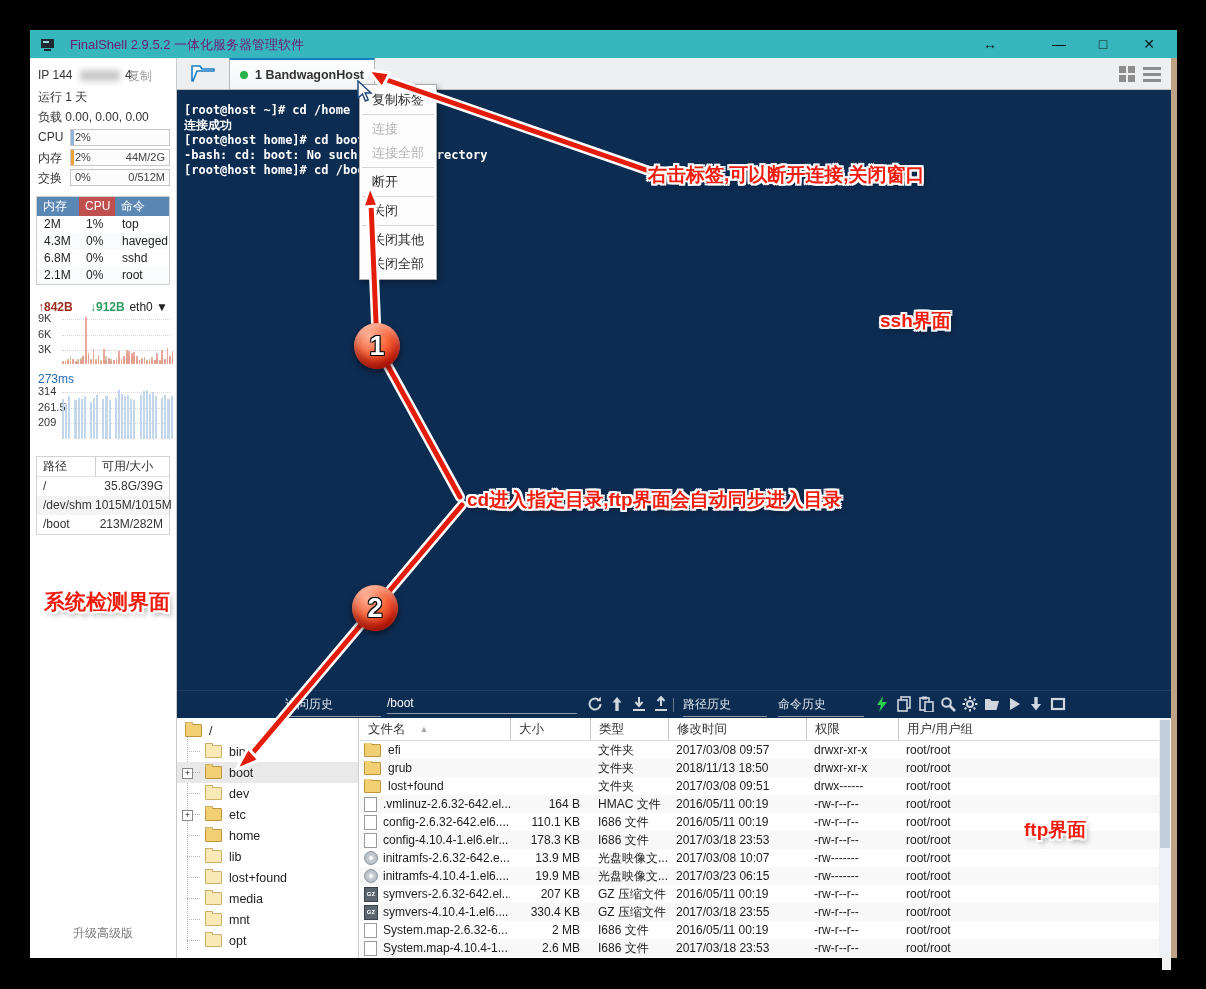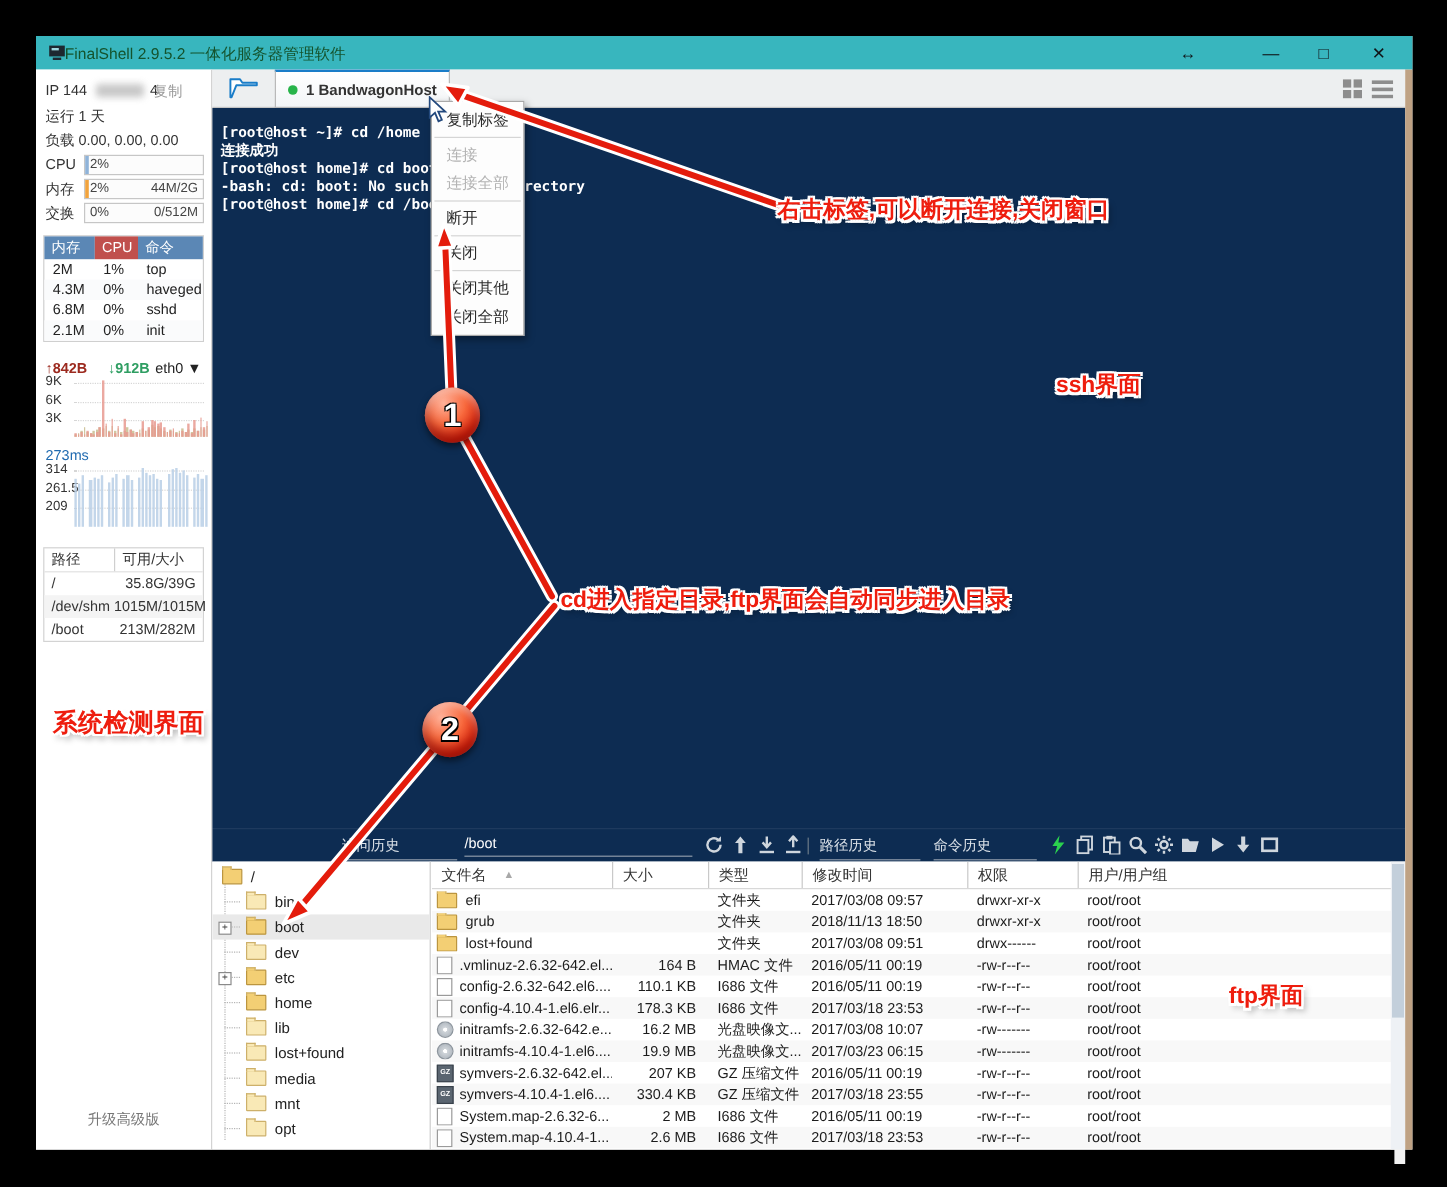--- a/index.html
+++ b/index.html
@@ -2,21 +2,21 @@
 <html><head>
 <meta charset="utf-8">
 <style>
   html,body{margin:0;padding:0;background:#000;}
   .stage{position:relative;width:1206px;height:989px;background:#000;overflow:hidden;
          font-family:"Liberation Sans",sans-serif;}
   
   .window{position:absolute;left:30px;top:30px;width:1147px;height:928px;background:#fff;}
   .titlebar{position:absolute;left:0;top:0;right:0;height:28px;background:#38b6be;}
   .app-icon{position:absolute;left:10px;top:7px;}
-  .win-title{position:absolute;left:24px;top:6px;font-size:13px;color:#14532d;}
+  .win-title{position:absolute;left:40px;top:6px;font-size:13px;color:#701a75;}
   .ctl{position:absolute;top:0;height:28px;line-height:28px;width:34px;text-align:center;
        font-size:14px;color:#101417;cursor:default;}
   
   .content{position:absolute;left:0;top:28px;right:0;bottom:0;}
   .edge{position:absolute;right:0;top:0;width:6px;bottom:0;background:#bfa284;}
   
   .sidebar{position:absolute;left:0;top:0;width:146px;bottom:0;background:#fff;
            border-right:1px solid #c9c9c9;font-size:12px;color:#333;}
   .sb-abs{position:absolute;}
   .blur-box{position:absolute;left:50px;top:12px;width:40px;height:11px;background:#9a9a9a;
@@ -195,21 +195,21 @@
                 <span>haveged</span>
               </div>
               <div class="proc-row">
                 <span>6.8M</span>
                 <span>0%</span>
                 <span>sshd</span>
               </div>
               <div class="proc-row">
                 <span>2.1M</span>
                 <span>0%</span>
-                <span>init</span>
+                <span>root</span>
               </div>
             </div>
         </div>
 
         <span class="net-up">↑842B</span>
         <span class="net-down">↓912B</span>
         <span class="net-if">eth0 ▼</span>
         <div class="mini-chart" style="top:258px;height:48px;" id="net-chart">
             <div class="mc-grid" style="top: 3px;"></div>
             <div class="mc-label" style="top: -4px;">9K</div>
@@ -605,21 +605,21 @@
                   <div class="fc">I686 文件</div>
                   <div class="fc">2017/03/18 23:53</div>
                   <div class="fc">-rw-r--r--</div>
                   <div class="fc">root/root</div>
                 </div>
                 <div class="frow fgrid">
                   <div class="fc-name">
                     <span class="ico-disc"></span>
                     <span>initramfs-2.6.32-642.e...</span>
                   </div>
-                  <div class="fc-size">16.2 MB</div>
+                  <div class="fc-size">13.9 MB</div>
                   <div class="fc">光盘映像文...</div>
                   <div class="fc">2017/03/08 10:07</div>
                   <div class="fc">-rw-------</div>
                   <div class="fc">root/root</div>
                 </div>
                 <div class="frow fgrid">
                   <div class="fc-name">
                     <span class="ico-disc"></span>
                     <span>initramfs-4.10.4-1.el6....</span>
                   </div>

